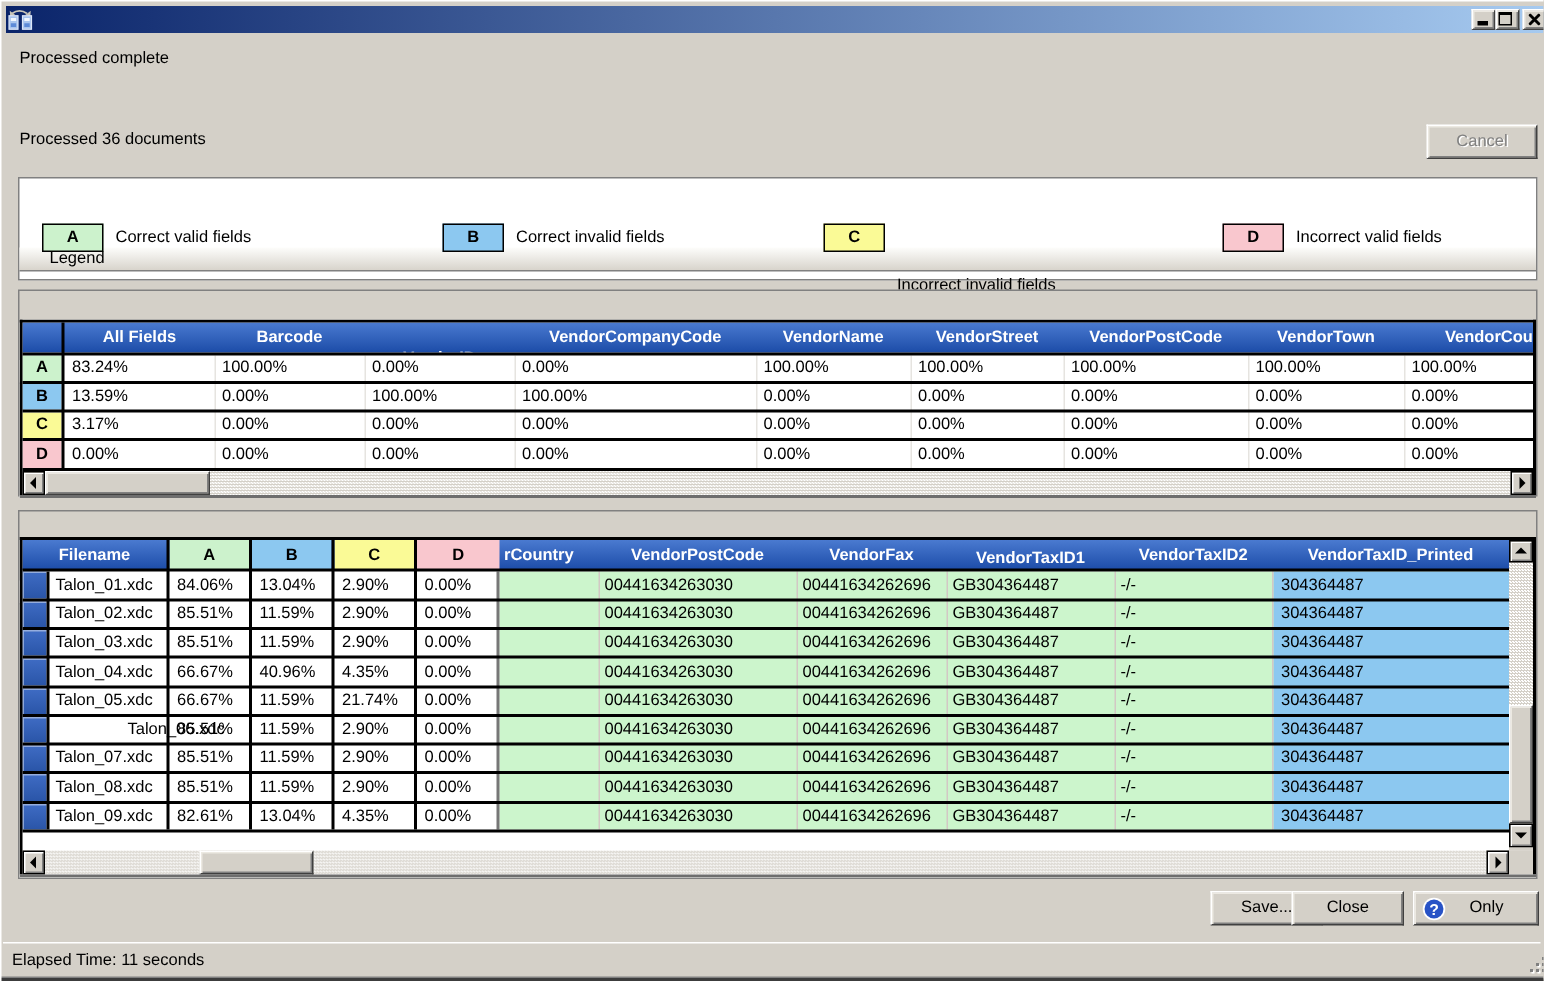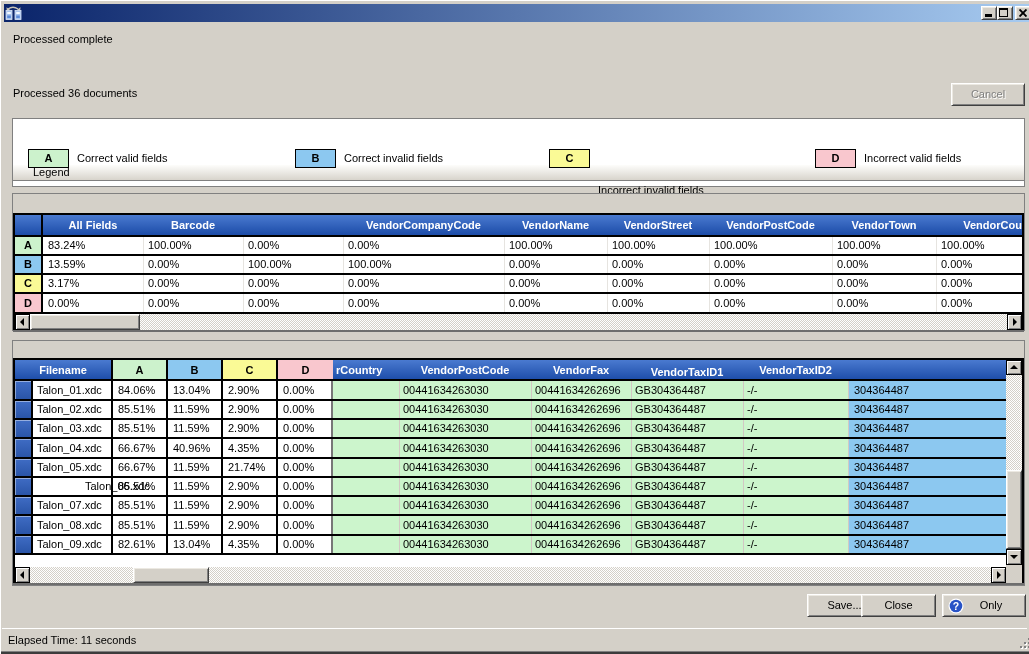--- a/index.html
+++ b/index.html
@@ -154,20 +154,21 @@
 <div class="hc" style="left:2px;top:2px;width:96px;height:20px;line-height:20px;">Filename</div>
 <div class="hc" style="left:100px;top:2px;width:53px;height:20px;background:#ccf2cc;color:#000;line-height:20px;">A</div>
 <div class="hc" style="left:155px;top:2px;width:53px;height:20px;background:#8cc8f0;color:#000;line-height:20px;">B</div>
 <div class="hc" style="left:210px;top:2px;width:53px;height:20px;background:#fafa96;color:#000;line-height:20px;">C</div>
 <div class="hc" style="left:265px;top:2px;width:55px;height:20px;background:#f9c7ce;color:#000;line-height:20px;">D</div>
 <div class="hc" style="left:320px;top:2px;width:67px;height:20px;line-height:20px;text-align:left;padding-left:3px;">rCountry</div>
 <div class="hc" style="left:386px;top:2px;width:132px;height:20px;line-height:20px;">VendorPostCode</div>
 <div class="hc" style="left:518px;top:2px;width:100px;height:20px;line-height:20px;">VendorFax</div>
 <div class="hc" style="left:618px;top:4px;width:112px;height:20px;line-height:20px;">VendorTaxID1</div>
 <div class="hc" style="left:730px;top:2px;width:105px;height:20px;line-height:20px;">VendorTaxID2</div>
+<div class="hc" style="left:835px;top:2px;width:158px;height:20px;line-height:20px;">VendorTaxID_Printed</div>
 <div class="abs" style="left:320px;top:23px;width:673px;height:172px;background:#ccf5cc;"></div>
 <div class="abs" style="left:836px;top:23px;width:157px;height:172px;background:#8cc8f0;"></div>
 <div class="abs" style="left:2px;top:23px;width:16px;height:18px;background:linear-gradient(to bottom,#3f6cc4,#2a55a8);box-shadow:inset 1px 1px 0 rgba(255,255,255,0.45);"></div>
 <div class="tx" style="left:24px;top:23px;height:18px;line-height:18px;">Talon_01.xdc</div>
 <div class="tx" style="left:105px;top:23px;height:18px;line-height:18px;">84.06%</div>
 <div class="tx" style="left:160px;top:23px;height:18px;line-height:18px;">13.04%</div>
 <div class="tx" style="left:215px;top:23px;height:18px;line-height:18px;">2.90%</div>
 <div class="tx" style="left:270px;top:23px;height:18px;line-height:18px;">0.00%</div>
 <div class="tx" style="left:390px;top:23px;height:18px;line-height:18px;">00441634263030</div>
 <div class="tx" style="left:522px;top:23px;height:18px;line-height:18px;">00441634262696</div>

